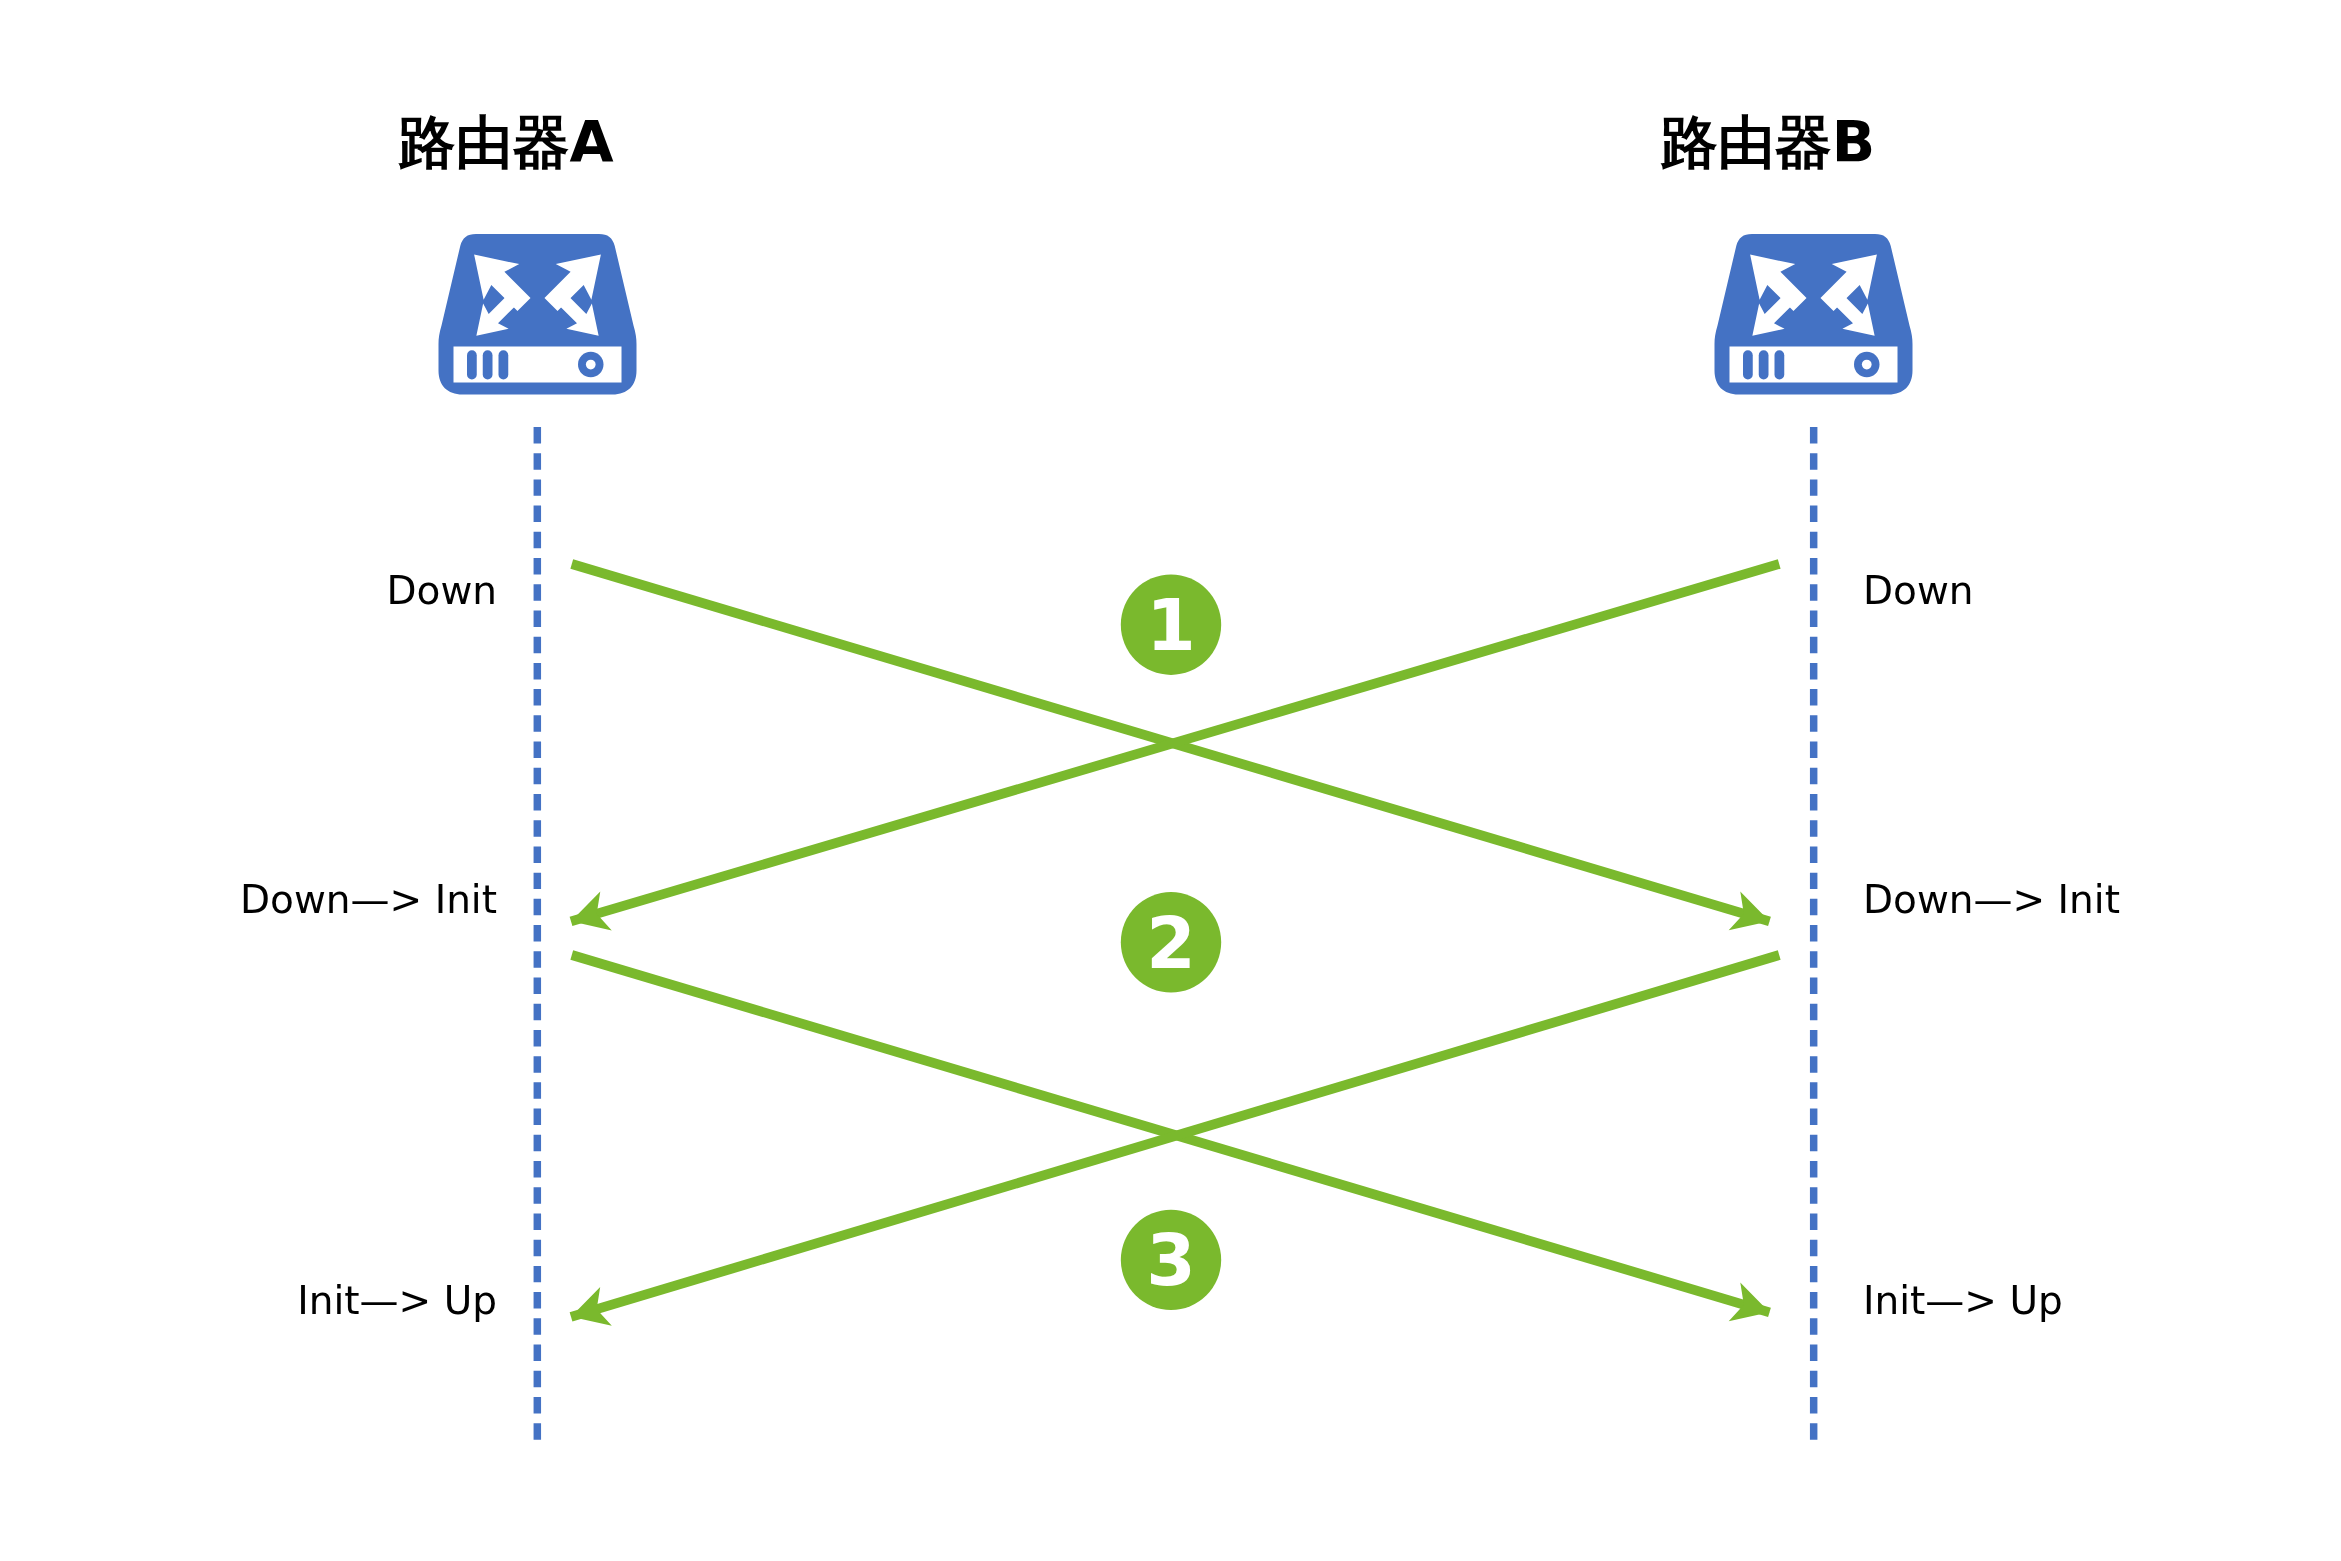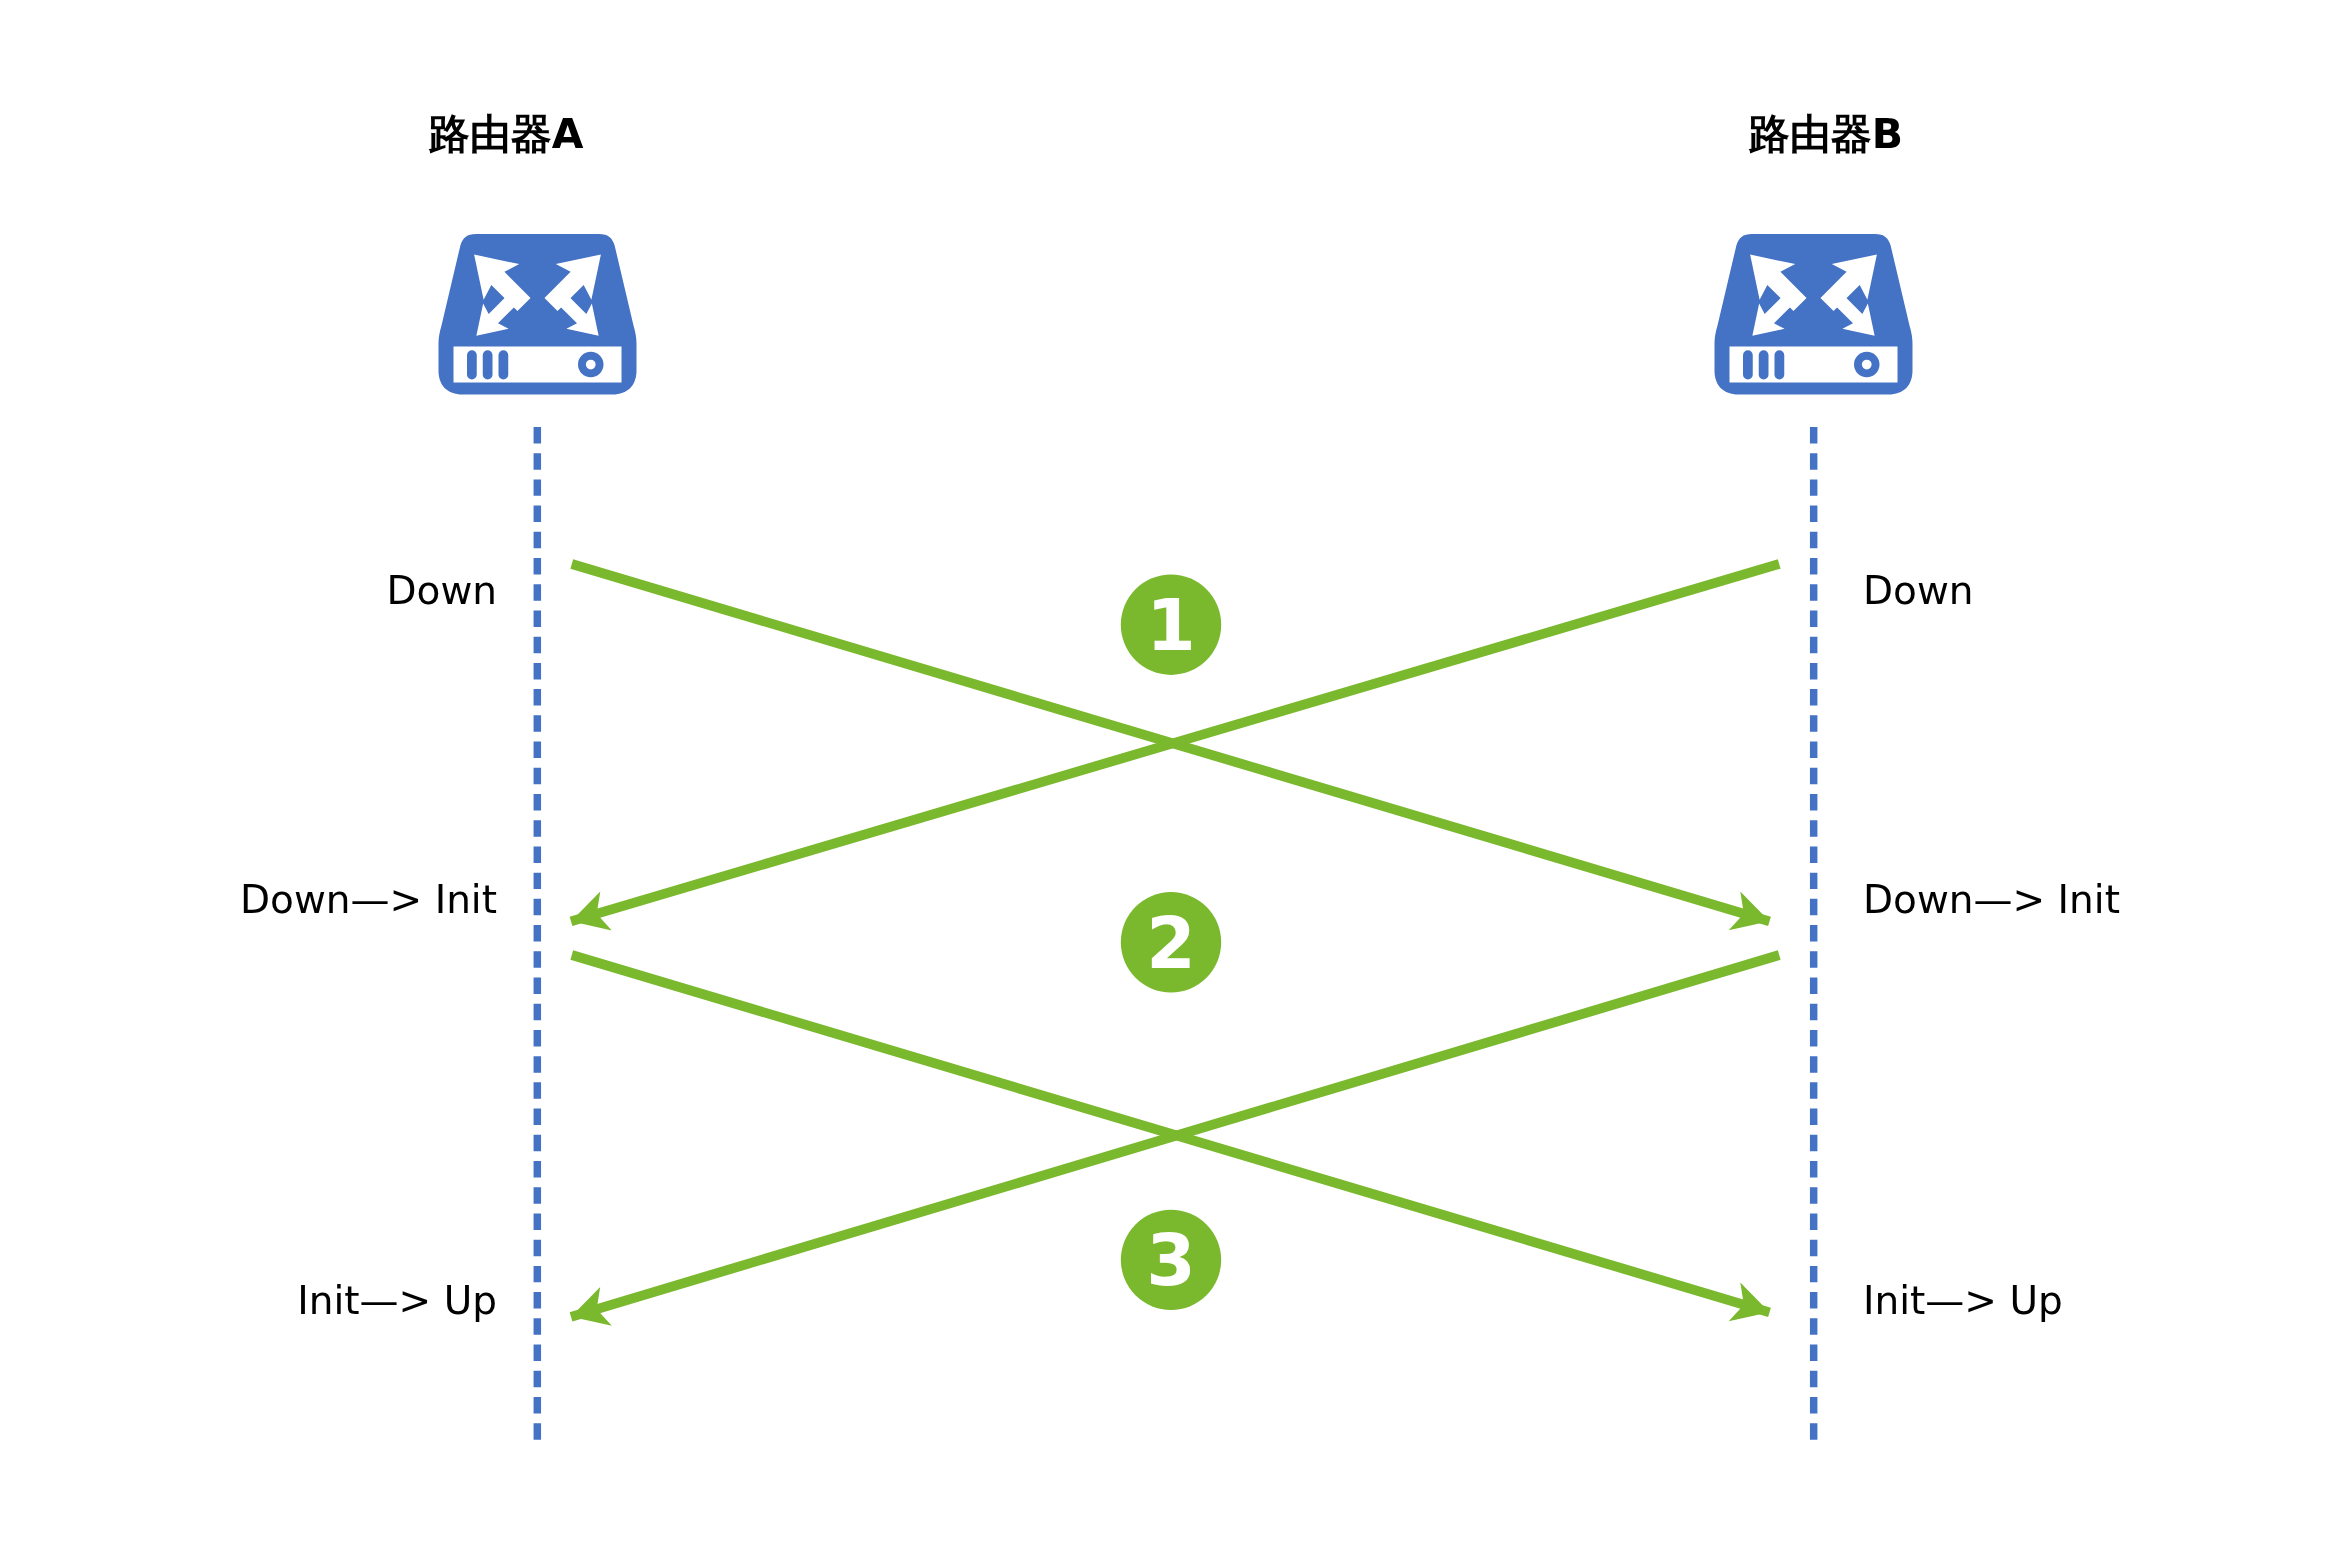--- a/index.html
+++ b/index.html
@@ -11,25 +11,25 @@
   .stage{
     position:relative;
     width:2342px;height:1561px;
     background:#fff;
     overflow:hidden;
     font-family:"DejaVu Sans","Liberation Sans",sans-serif;
   }
   .router-label{
     position:absolute;top:114px;
     transform:translateX(-50%);
-    font-size:41px;font-weight:bold;line-height:1;
+    font-size:57px;font-weight:bold;line-height:1;
     color:var(--ink);white-space:nowrap;
   }
   .router-label.pos-a{left:506px;}
-  .router-label.pos-b{left:1826px;}
+  .router-label.pos-b{left:1768px;}
   .router-icon{position:absolute;width:201px;height:162px;}
   .router-icon.pos-a{left:437px;top:234px;}
   .router-icon.pos-b{left:1713px;top:234px;}
   .router-body{fill:var(--blue);}
   .router-panel{fill:#ffffff;}
   .router-detail{fill:var(--blue);}
   .router-arrow{fill:#ffffff;}
   .state-label{
     position:absolute;
     font-size:39px;line-height:1;color:var(--ink);

